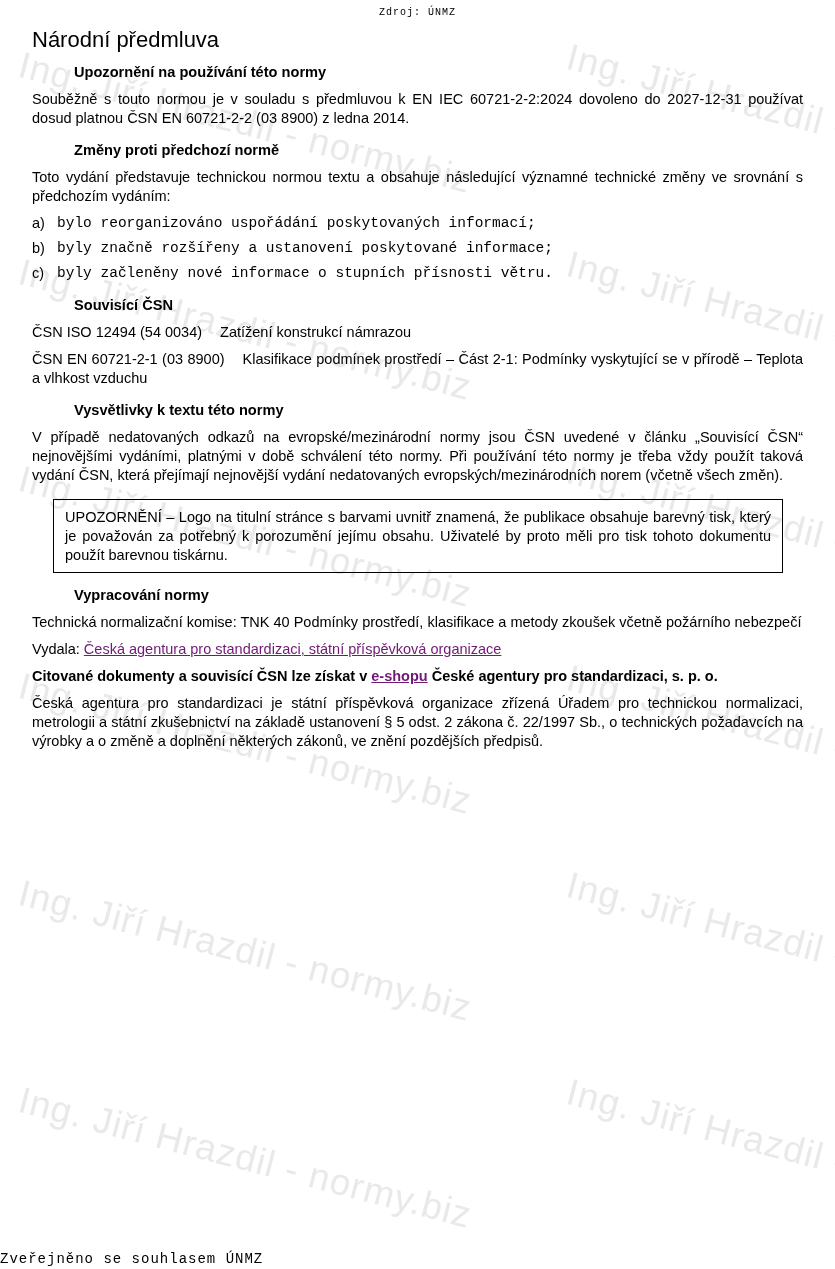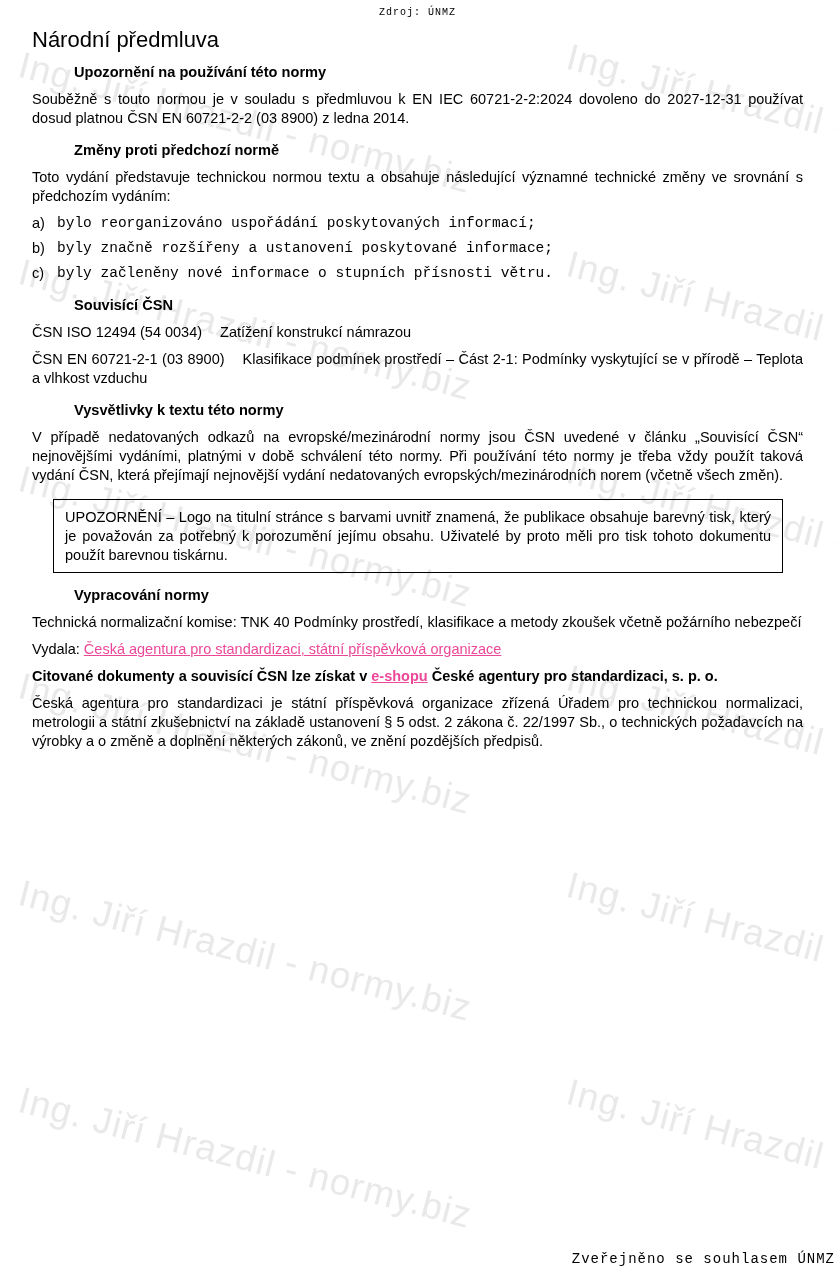--- a/index.html
+++ b/index.html
@@ -65,27 +65,27 @@
   .li .marker { flex: 0 0 25px; }
   .li .txt { flex: 1; font-family: Liberation Mono, monospace; }
   .ref { margin: 8px 0; text-align: left; }
   .ref-gap { display: inline-block; width: 18px; }
   .notice-box {
     margin: 14px 20px 0 21px;
     border: 1.5px solid #000;
     padding: 8px 11px 7px 11px;
   }
   .notice-box p { margin: 0; text-align: justify; }
-  a.doc-link { color: #ec4899; text-decoration: underline; cursor: pointer; }
+  a.doc-link { color: #701a75; text-decoration: underline; cursor: pointer; }
   .bold { font-weight: bold; }
   .footer-line {
     position: absolute;
     left: 0; right: 0;
     top: 1250px;
-    text-align: right;
+    text-align: left;
     font-family: "Liberation Mono", "DejaVu Sans Mono", monospace;
     font-size: 14px;
     letter-spacing: 1px;
     z-index: 1;
   }
 </style>
 </head>
 <body>
 
 <div class="page">

